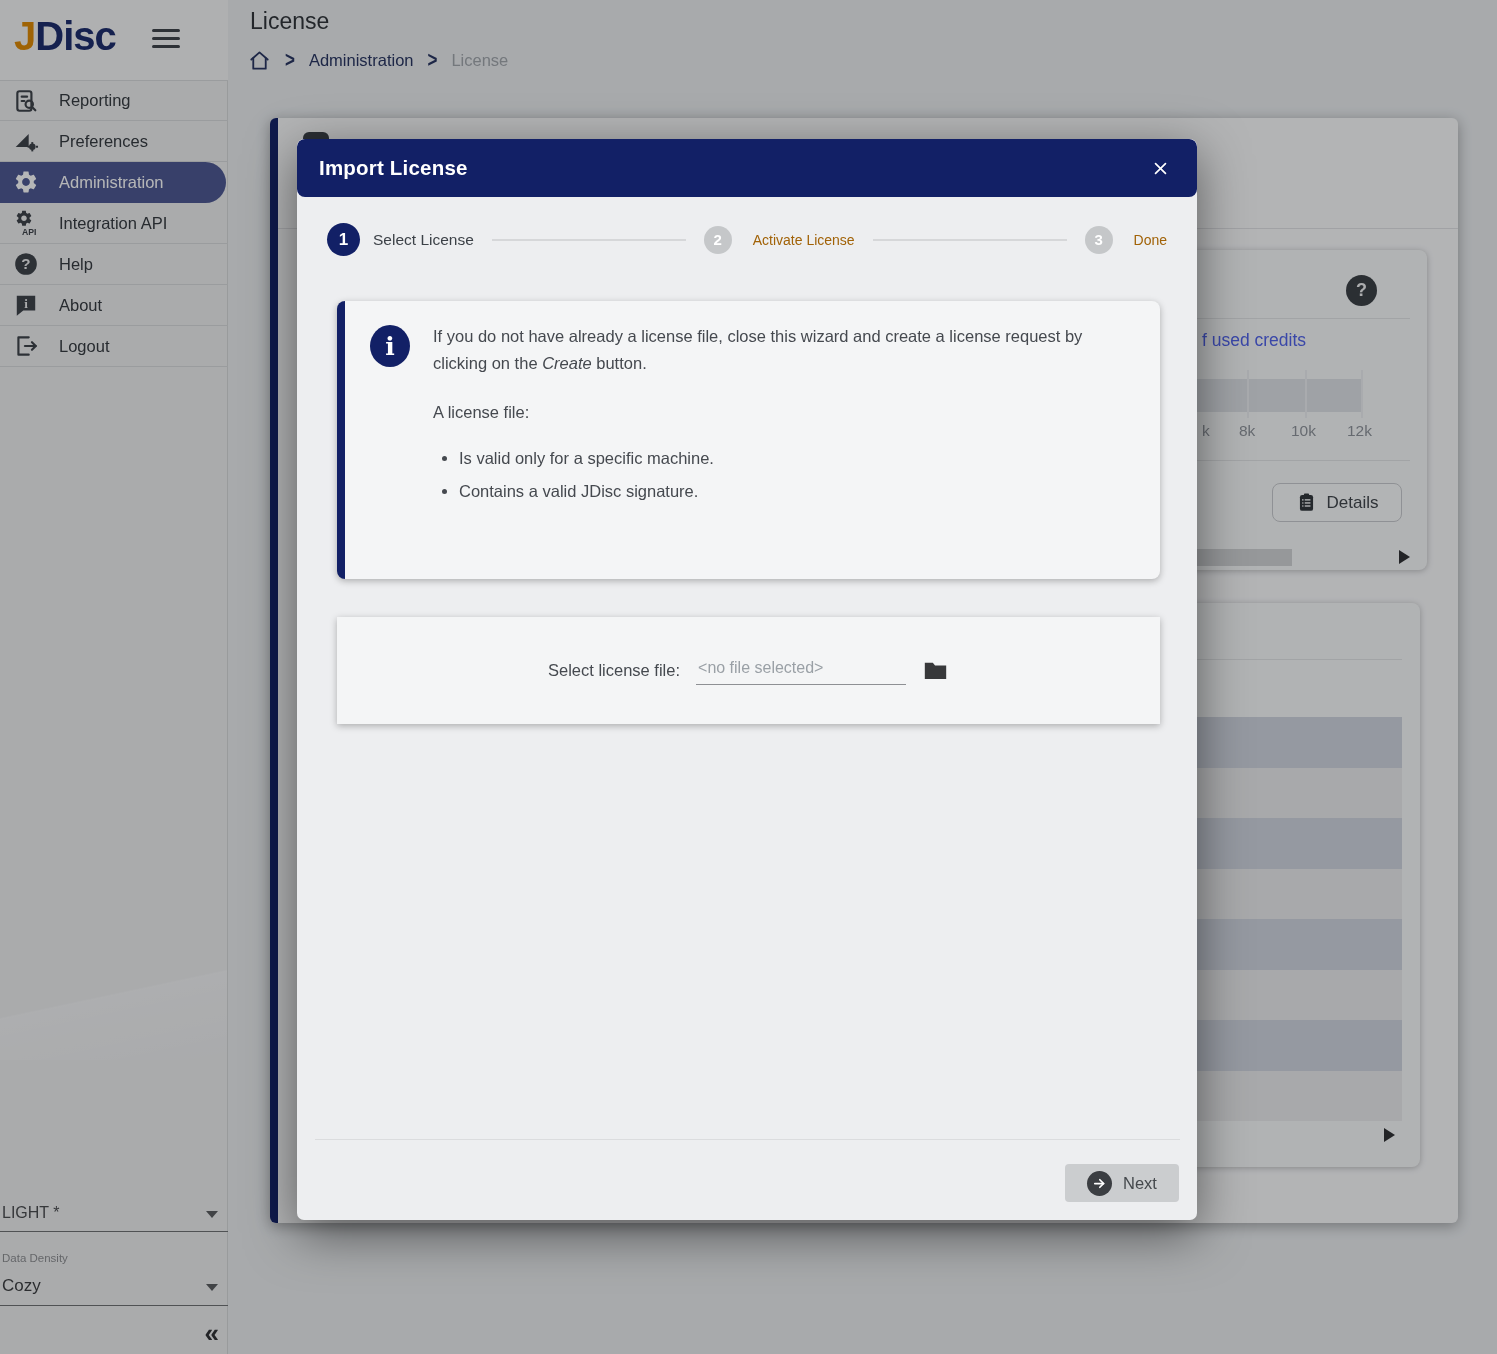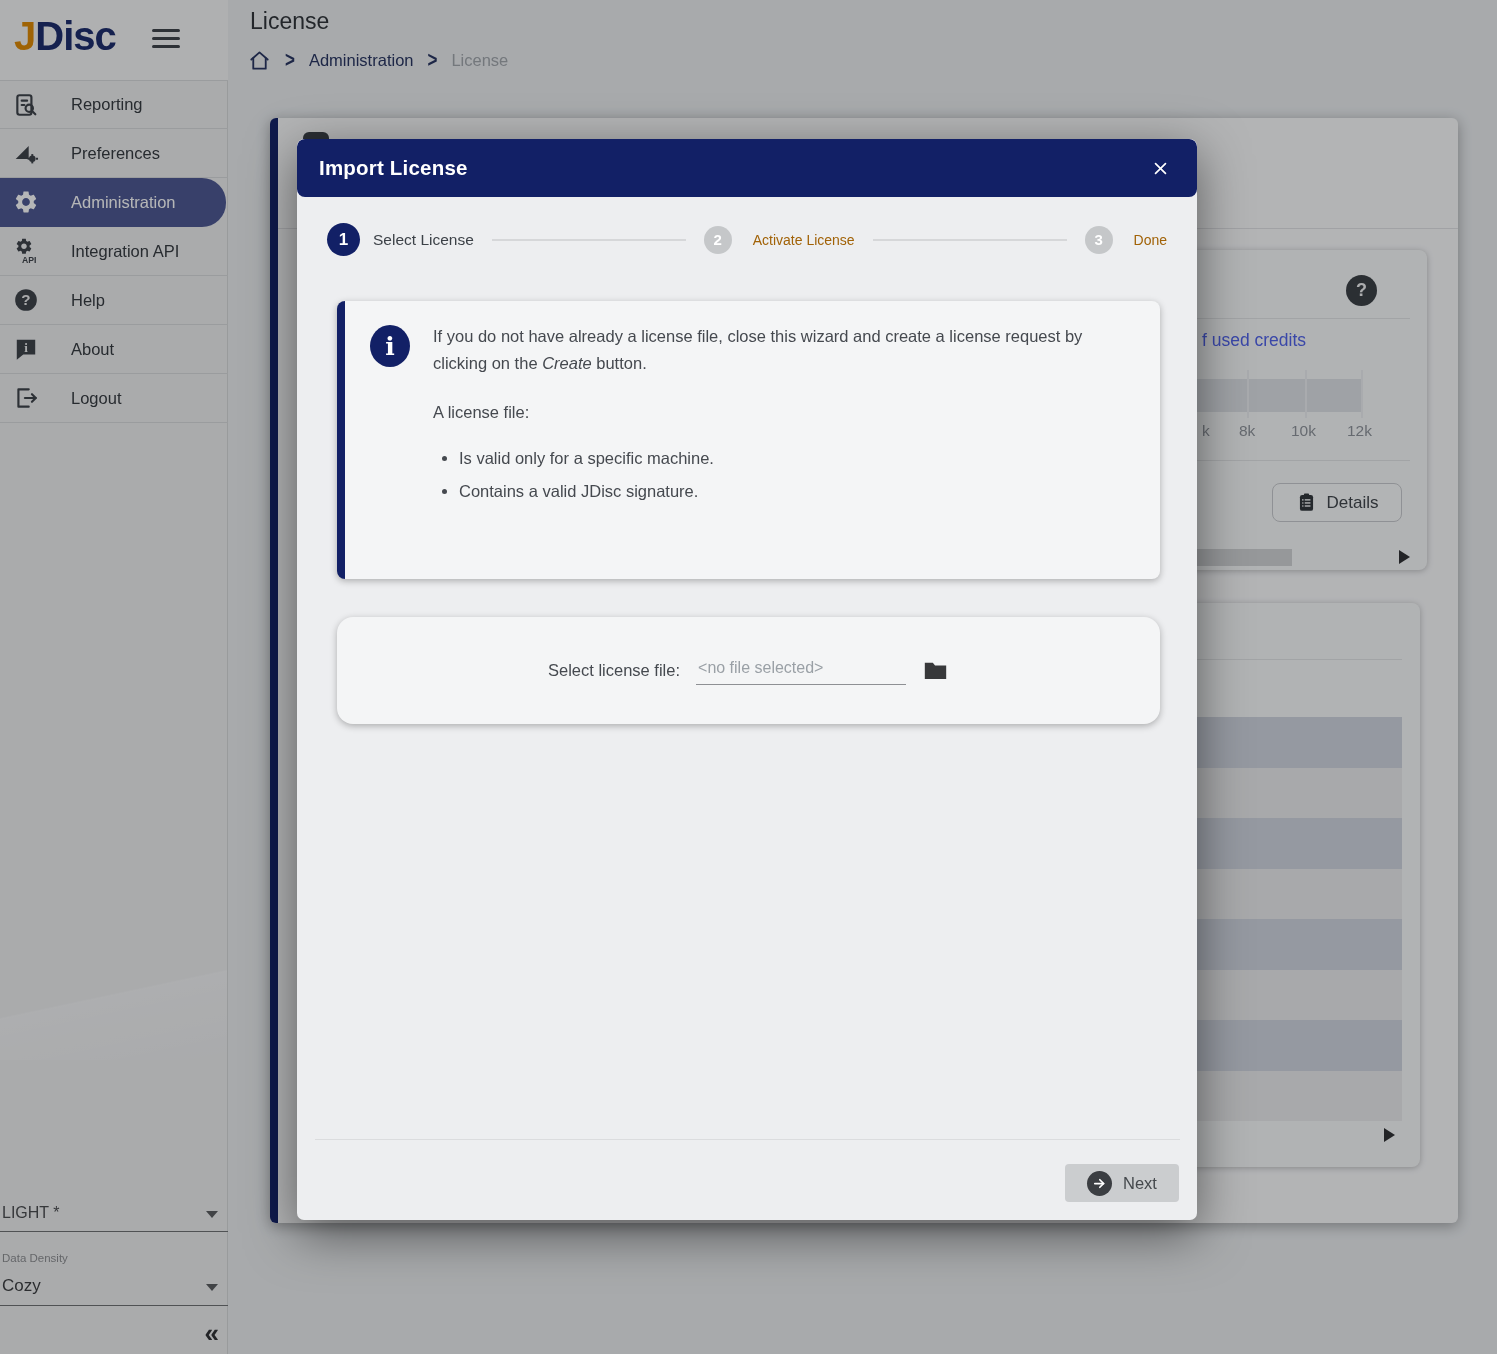--- a/index.html
+++ b/index.html
@@ -11,21 +11,21 @@
   #sidebar { position:absolute; left:0; top:0; width:228px; height:1354px; background:#efeff0; border-right:1px solid #d7d8d9; z-index:1; }
   #sidebar::after { content:""; position:absolute; left:0; top:940px; width:100%; height:120px;
     background:linear-gradient(168deg, rgba(255,255,255,0) 46%, rgba(255,255,255,.35) 47%, rgba(255,255,255,0) 100%); pointer-events:none; }
   #logoRow { position:absolute; left:0; top:0; width:228px; height:80px; background:#f6f6f7; }
   #logo { position:absolute; left:14px; top:14px; font-size:40px; font-weight:bold; letter-spacing:-1px; }
   #logoJ { color:#e08900; }
   #logoRest { color:#1b2a6b; }
   #hamburger { position:absolute; left:152px; top:29px; width:30px; height:24px; cursor:pointer; }
   .hbar { display:block; width:28px; height:3px; background:#3d4147; border-radius:2px; margin-bottom:5px; }
   #navItems { position:absolute; left:0; top:80px; width:228px; }
-  .navItem { position:relative; display:flex; align-items:center; gap:32px; height:49px; padding-left:13px;
+  .navItem { position:relative; display:flex; align-items:center; gap:20px; height:41px; padding-left:13px;
     border-bottom:1px solid #d9dadb; color:#34383d; font-size:16.5px; cursor:pointer; }
   .navItem:first-child { border-top:1px solid #d9dadb; }
   .nicon { width:26px; height:26px; color:#3d4147; flex:none; display:flex; align-items:center;text-decoration:underline; }
   .nicon svg { width:26px; height:26px; }
   .navItem.selected { background:#4d5791; color:#fff; border-radius:0 24px 24px 0; margin-right:2px; border-bottom-color:transparent; }
   .navItem.selected .nicon { color:#fff; }
 
   #themeSelect { position:absolute; left:0; top:1196px; width:228px; height:36px; border-bottom:1px solid #6f7072; cursor:pointer; }
   #themeValue { position:absolute; left:2px; top:8px; font-size:16px; color:#4a4b4d; }
   .caret { width:0; height:0; border-left:6px solid transparent; border-right:6px solid transparent; border-top:7px solid #5a5b5d; }
@@ -107,21 +107,21 @@
   #infoIcon { position:absolute; left:25px; top:24px; width:40px; height:42px; border-radius:50%; background:#122066;
     color:#fff; display:flex; align-items:center; justify-content:center;
     font-family:"DejaVu Serif","Liberation Serif",serif; font-size:25px; font-weight:bold; }
   #infoText { position:absolute; left:88px; top:22px; right:62px; font-size:16.5px; color:#45494f; line-height:1.62; }
   #infoText p { margin-bottom:23px; }
   #infoText p:last-of-type { margin-bottom:0; }
   #infoText ul { margin-top:19px; padding-left:26px; }
   #infoText li { margin-bottom:6px; }
   .italic { font-style:italic;margin-top:41px; }
 
-  #fileCard { position:absolute; left:40px; top:478px; width:823px; height:107px; background:#f4f5f6; border-radius:16px;
+  #fileCard { position:absolute; left:40px; top:478px; width:823px; height:107px; background:#f4f5f6; border-radius:0;
     box-shadow:0 2px 7px rgba(0,0,0,.28); display:flex; align-items:center; justify-content:center; gap:16px; }
   #fileLabel { font-size:16.5px; color:#45494f; }
   #fileInput { width:210px; background:transparent; border:none; outline:none; border-bottom:1px solid #8e9094;
     font-size:16px; color:#1d4ed8; padding:2px 2px 7px; font-family:"Liberation Sans",sans-serif; }
   #fileInput::placeholder { color:#9aa0a6; }
   #folderBtn { width:27px; height:27px; color:#37383a; cursor:pointer; }
   #folderBtn svg { width:27px; height:27px; }
 
   #modalFooter { position:absolute; left:18px; right:17px; top:1000px; border-top:1px solid #dbdcde; height:81px; }
   #nextBtn { position:absolute; right:1px; top:24px; width:114px; height:38px; background:#cbcdcf; border-radius:4px;

